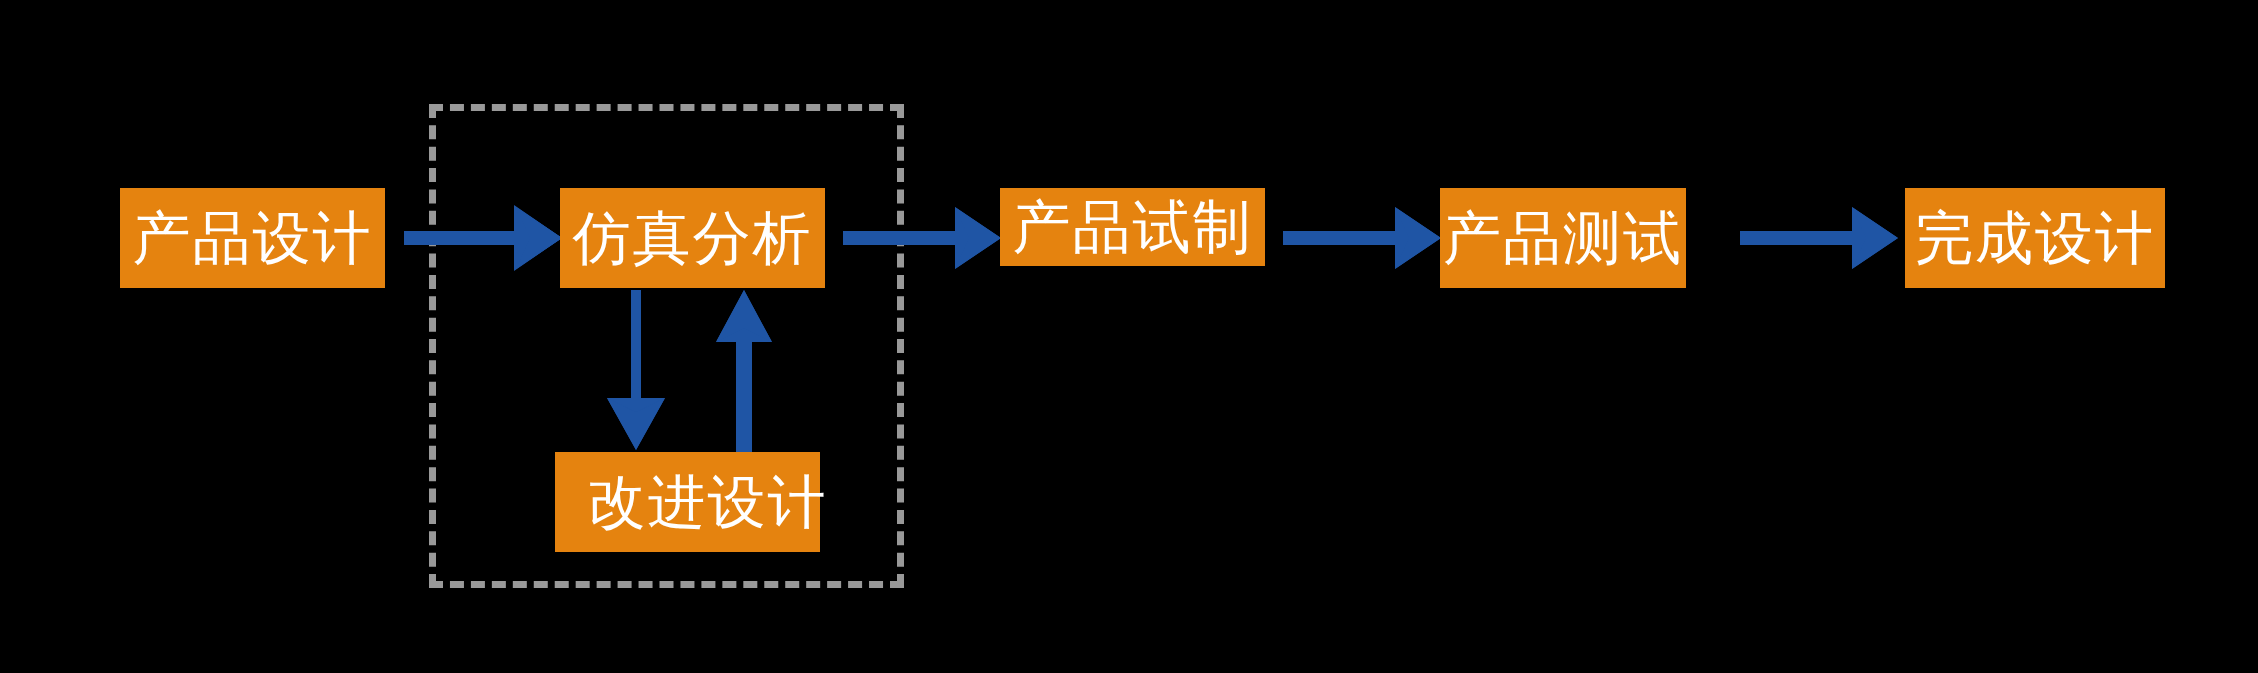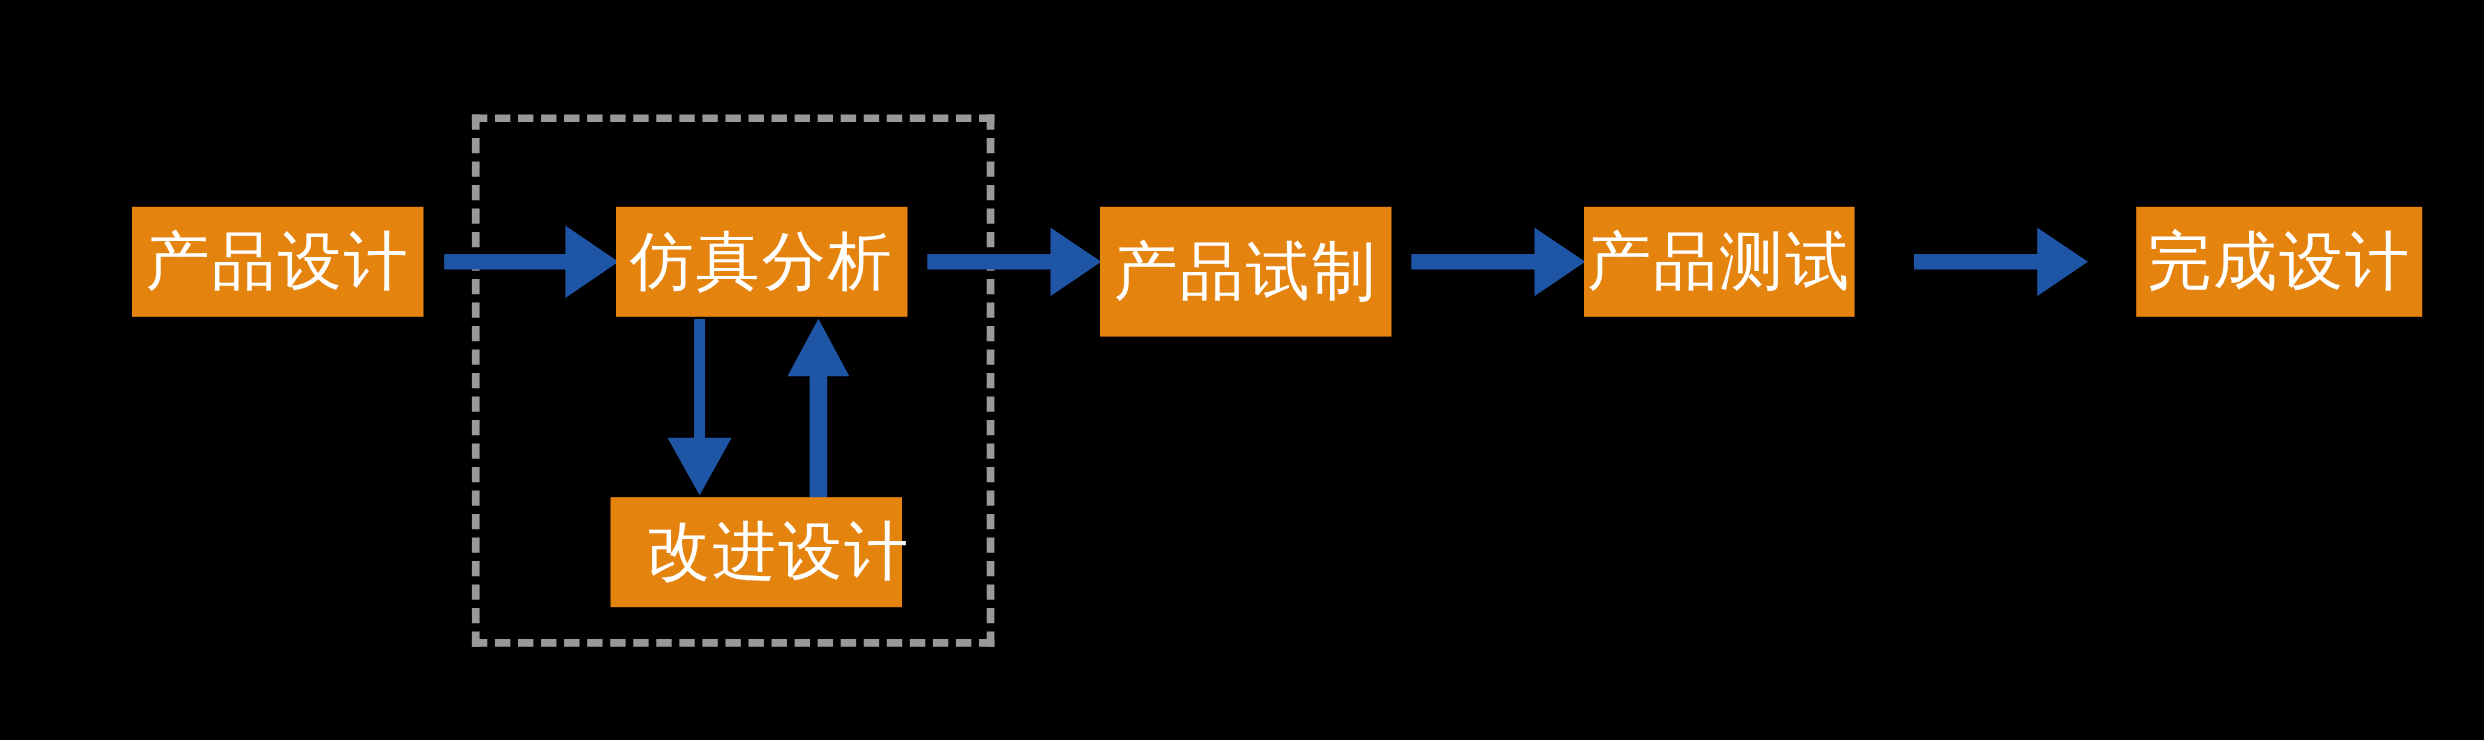--- a/index.html
+++ b/index.html
@@ -99,29 +99,29 @@
   </div>
 
   <div class="node" style="left:120px; top:188px; width:265px; height:100px;">
     <span>产品设计</span>
   </div>
 
   <div class="node" style="left:560px; top:188px; width:265px; height:100px;">
     <span>仿真分析</span>
   </div>
 
-  <div class="node" style="left:1000px; top:188px; width:265px; height:118px;">
+  <div class="node" style="left:1000px; top:188px; width:265px; height:78px;">
     <span>产品试制</span>
   </div>
 
   <div class="node" style="left:1440px; top:188px; width:246px; height:100px;">
     <span>产品测试</span>
   </div>
 
-  <div class="node" style="left:1905px; top:188px; width:260px; height:100px;margin-left:37px;">
+  <div class="node" style="left:1905px; top:188px; width:260px; height:100px;">
     <span>完成设计</span>
   </div>
 
   <div class="node" style="left:555px; top:452px; width:265px; height:100px;padding-left:40px;">
     <span>改进设计</span>
   </div>
 
 </div>
 
 </body></html>

